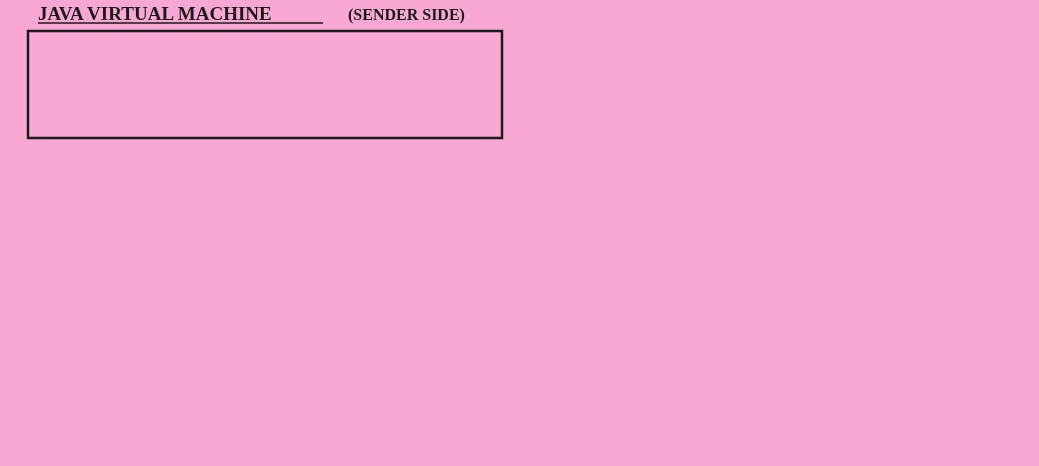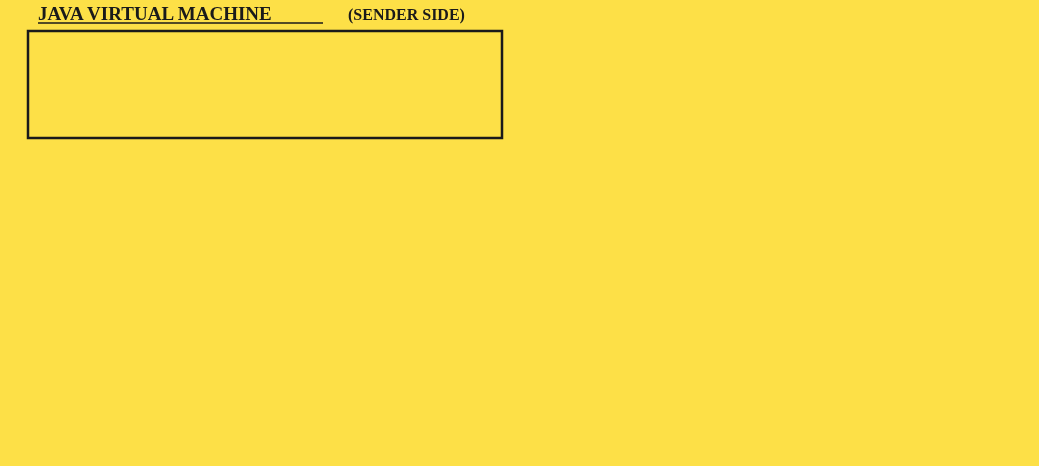--- a/index.html
+++ b/index.html
@@ -1,16 +1,16 @@
 <!DOCTYPE html>
 <html><head>
 <meta charset="utf-8">
 <style>
   html,body{margin:0;padding:0;background:#fff;}
-  #stage{position:relative;width:1039px;height:466px;overflow:hidden;background:#fde047;}
+  #stage{position:relative;width:1039px;height:466px;overflow:hidden;background:#f9a8d4;}
   svg{position:absolute;left:0;top:0;}
   .serif{font-family:"Liberation Serif","DejaVu Serif",serif;}
   .title{font-size:19px;font-weight:bold;fill:#1a1a1a;}
   .subtitle{font-size:16px;font-weight:bold;fill:#1a1a1a;}
 </style>
 </head>
 <body>
 
 <div id="stage">
 <svg width="1039" height="466" viewBox="0 0 1039 466">

